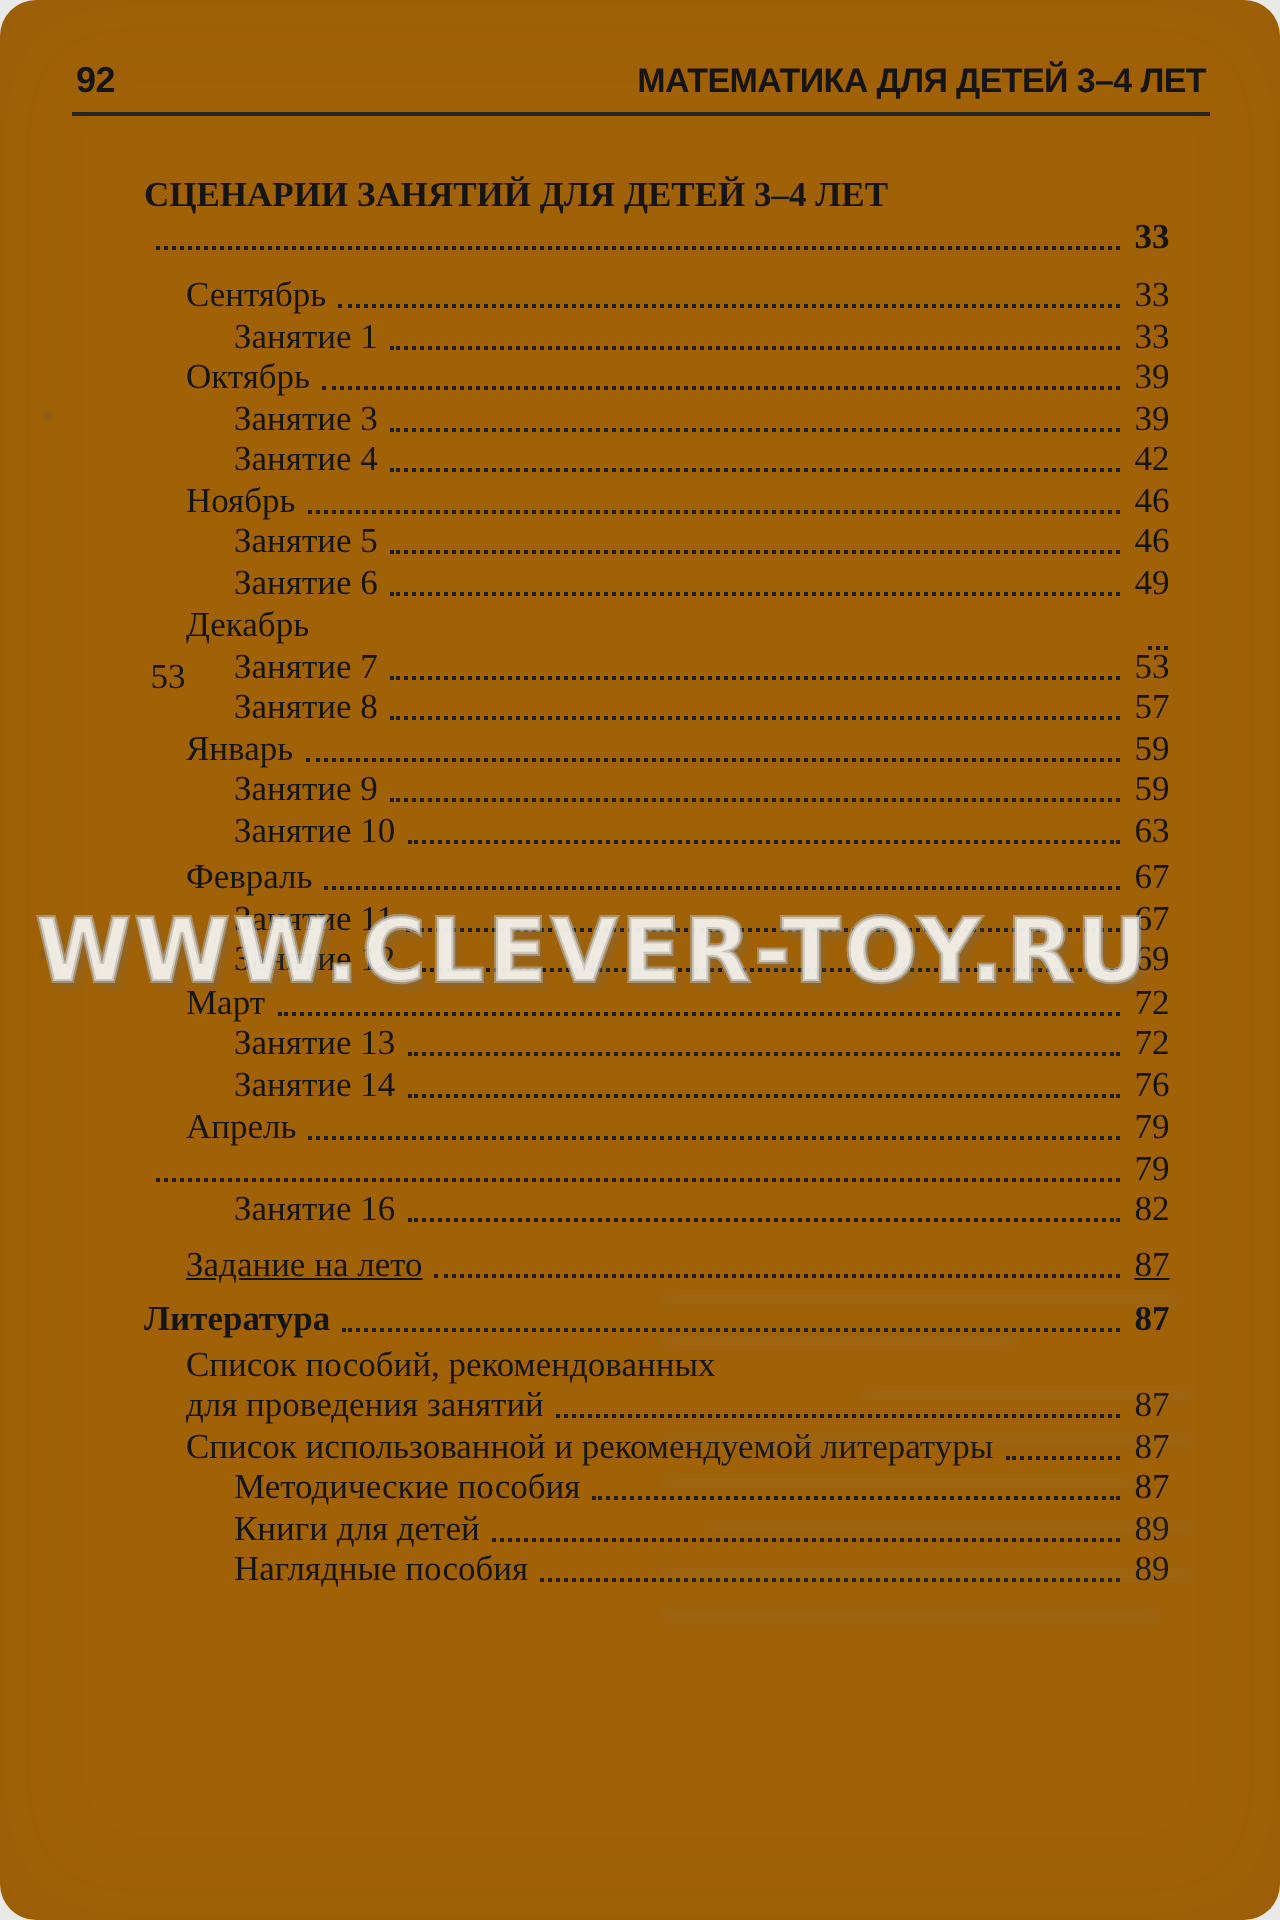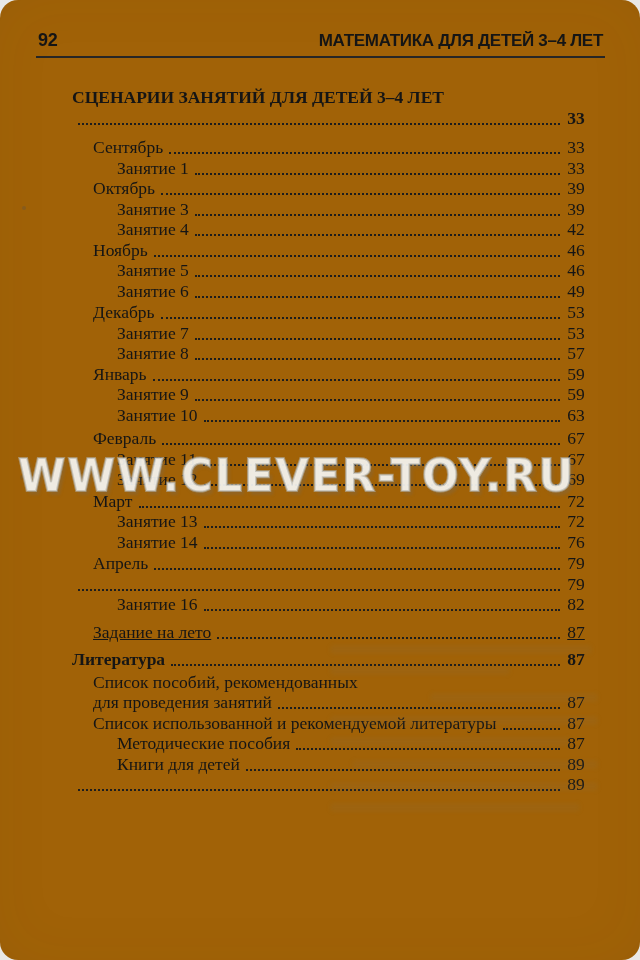--- a/index.html
+++ b/index.html
@@ -164,21 +164,21 @@
       <div class="row indent2">
         <span class="label">Занятие 5</span>
         <span class="leader"></span>
         <span class="pagenum">46</span>
       </div>
       <div class="row indent2">
         <span class="label">Занятие 6</span>
         <span class="leader"></span>
         <span class="pagenum">49</span>
       </div>
-      <div class="row indent1" style="margin-top: 1px;">
+      <div class="row indent1" style="margin-top: 1px; flex-direction: column;">
         <span class="label">Декабрь</span>
         <span class="leader"></span>
         <span class="pagenum">53</span>
       </div>
       <div class="row indent2">
         <span class="label">Занятие 7</span>
         <span class="leader"></span>
         <span class="pagenum">53</span>
       </div>
       <div class="row indent2">
@@ -272,20 +272,21 @@
         <span class="label">Методические пособия</span>
         <span class="leader"></span>
         <span class="pagenum">87</span>
       </div>
       <div class="row indent2">
         <span class="label">Книги для детей</span>
         <span class="leader"></span>
         <span class="pagenum">89</span>
       </div>
       <div class="row indent2">
+        <span class="label">Наглядные пособия</span>
         <span class="leader"></span>
         <span class="pagenum">89</span>
       </div>
     </div>
 
   <div class="watermark">WWW.CLEVER-TOY.RU</div>
 
   <div class="ghost g1"></div>
   <div class="ghost g2"></div>
   <div class="ghost g3"></div>

